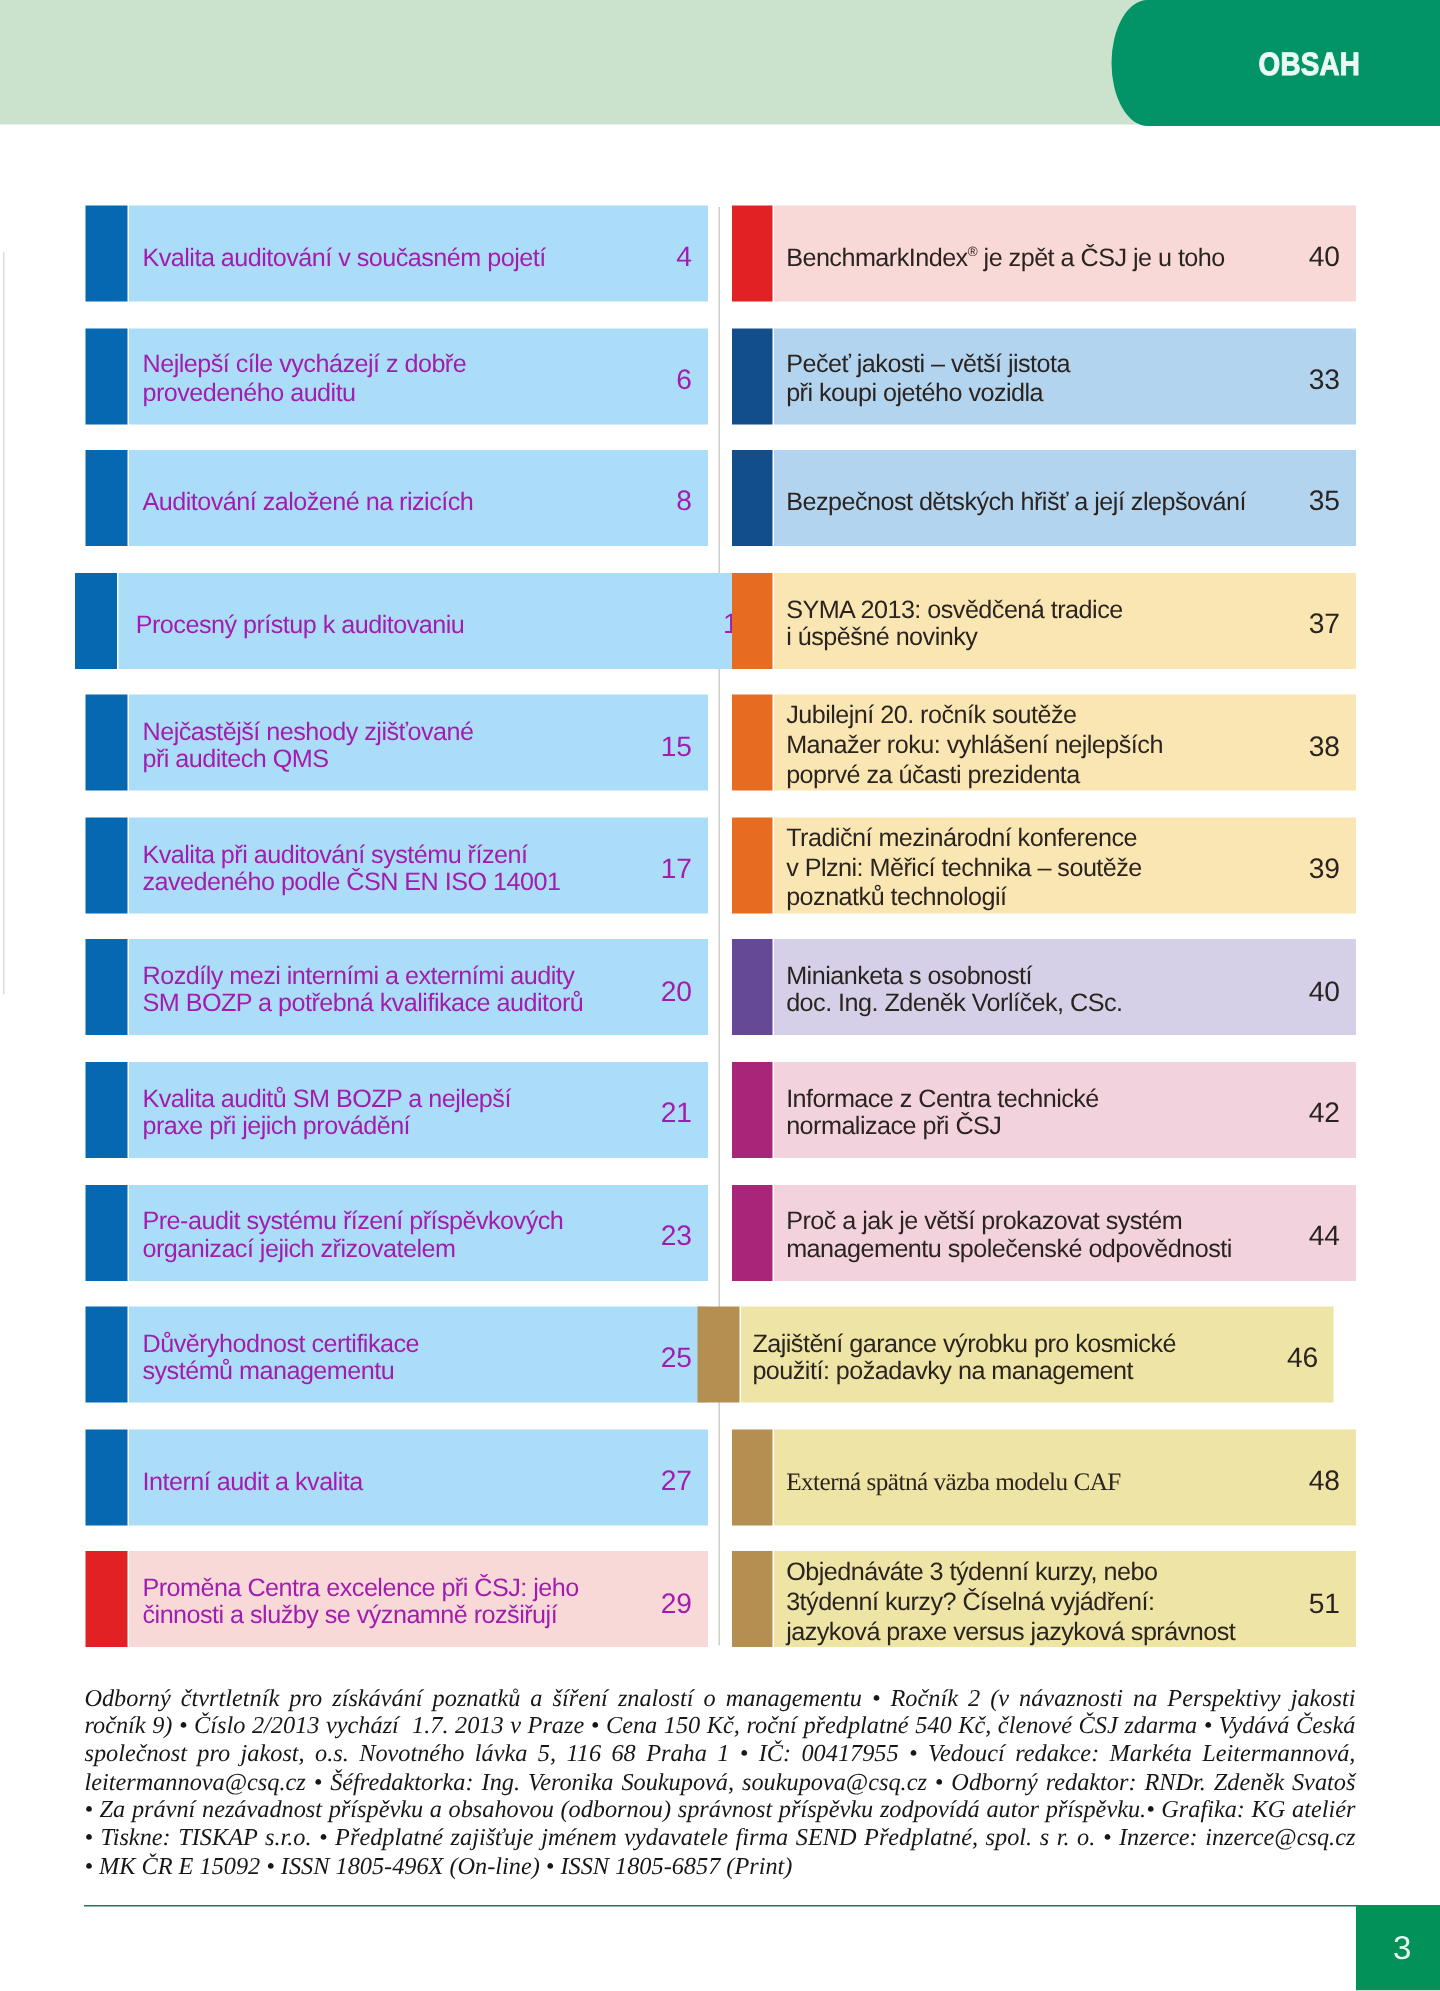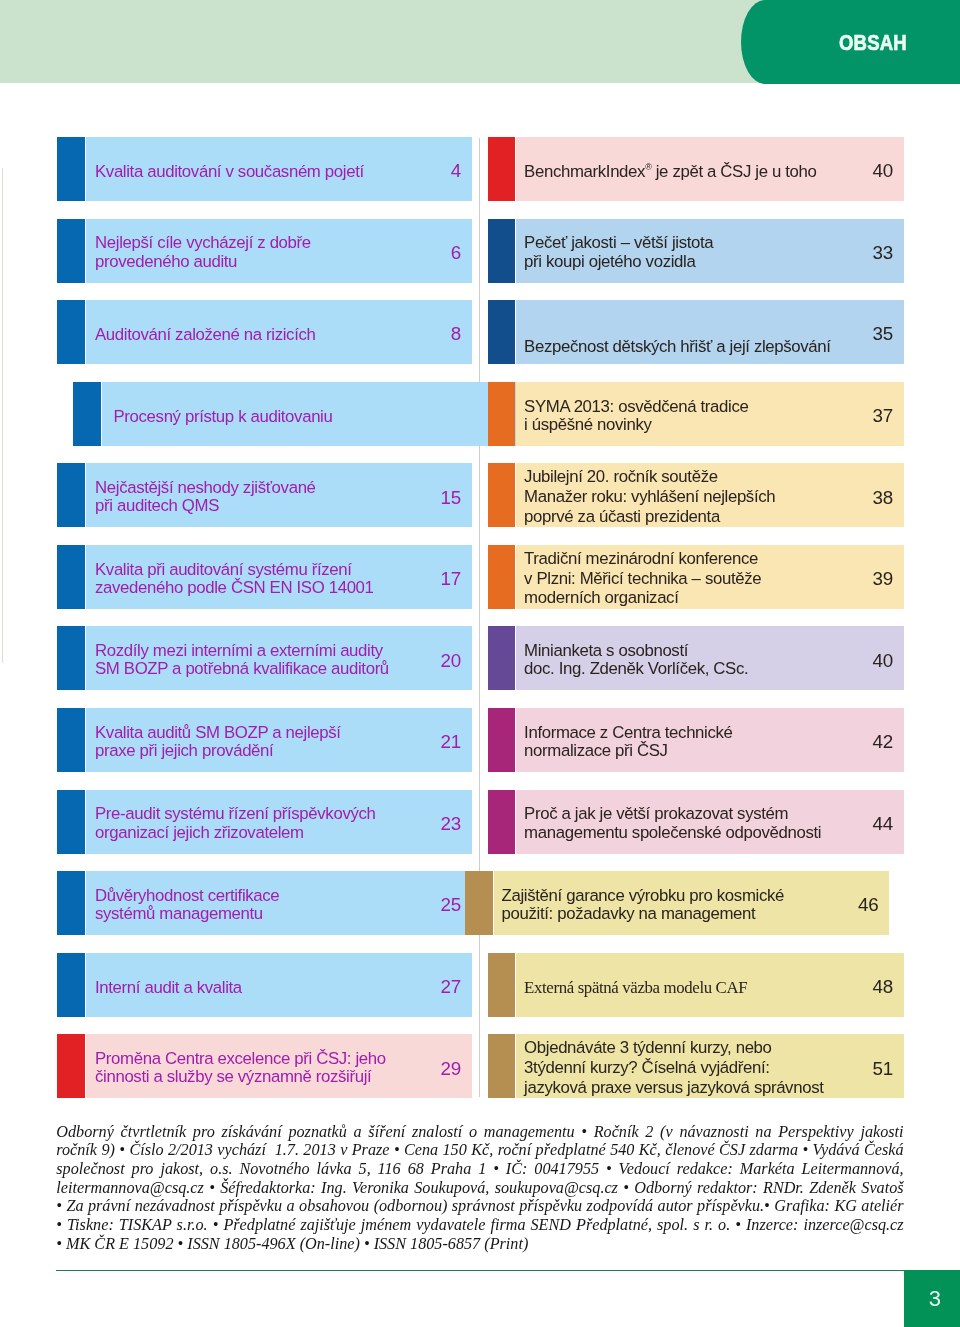--- a/index.html
+++ b/index.html
@@ -52,21 +52,21 @@
     <div class="rowbg" style="background:#acddf8"></div>
     <div class="rowtext" style="top:15.9px;line-height:18.1px;"><div class="tline">Nejlepší cíle vycházejí z dobře</div><div class="tline">provedeného auditu</div></div>
     <div class="pagenum" style="top:23.3px;">6</div>
   </div>
   <div class="row left" style="left:57.0px;top:300.14px;width:414.5px;height:64.0px;">
     <div class="bar" style="background:#0568b0"></div>
     <div class="rowbg" style="background:#acddf8"></div>
     <div class="rowtext" style="top:25.0px;line-height:19.0px;"><div class="tline">Auditování založené na rizicích</div></div>
     <div class="pagenum" style="top:23.3px;">8</div>
   </div>
-  <div class="row left" style="left:73px;top:381.71px;width:463px;height:64.0px;padding-left:28px;">
+  <div class="row left" style="left:50px;top:381.71px;width:463px;height:64.0px;">
     <div class="bar" style="background:#0568b0"></div>
     <div class="rowbg" style="background:#acddf8"></div>
     <div class="rowtext" style="top:25.0px;line-height:19.0px;margin-left:2.5px;"><div class="tline">Procesný prístup k auditovaniu</div></div>
     <div class="pagenum" style="top:23.3px;">12</div>
   </div>
   <div class="row left" style="left:57.0px;top:463.28px;width:414.5px;height:64.0px;">
     <div class="bar" style="background:#0568b0"></div>
     <div class="rowbg" style="background:#acddf8"></div>
     <div class="rowtext" style="top:15.9px;line-height:18.1px;"><div class="tline">Nejčastější neshody zjišťované</div><div class="tline">při auditech QMS</div></div>
     <div class="pagenum" style="top:23.3px;">15</div>
@@ -121,39 +121,39 @@
   </div>
   <div class="row right" style="left:487.5px;top:218.57px;width:416.0px;height:64.0px;">
     <div class="bar" style="background:#114e8b"></div>
     <div class="rowbg" style="background:#b2d4ee"></div>
     <div class="rowtext" style="top:15.9px;line-height:18.1px;"><div class="tline">Pečeť jakosti – větší jistota</div><div class="tline">při koupi ojetého vozidla</div></div>
     <div class="pagenum" style="top:23.3px;">33</div>
   </div>
   <div class="row right" style="left:487.5px;top:300.14px;width:416.0px;height:64.0px;">
     <div class="bar" style="background:#114e8b"></div>
     <div class="rowbg" style="background:#b2d4ee"></div>
-    <div class="rowtext" style="top:25.0px;line-height:19.0px;margin-top:12px;"><div class="tline">Bezpečnost dětských hřišť a její zlepšování</div></div>
+    <div class="rowtext" style="top:25.0px;line-height:19.0px;"><div class="tline">Bezpečnost dětských hřišť a její zlepšování</div></div>
     <div class="pagenum" style="top:23.3px;">35</div>
   </div>
   <div class="row right" style="left:487.5px;top:381.71px;width:416.0px;height:64.0px;">
     <div class="bar" style="background:#e56c20"></div>
     <div class="rowbg" style="background:#fae6b2"></div>
     <div class="rowtext" style="top:15.9px;line-height:18.1px;"><div class="tline">SYMA 2013: osvědčená tradice</div><div class="tline">i úspěšné novinky</div></div>
     <div class="pagenum" style="top:23.3px;">37</div>
   </div>
   <div class="row right" style="left:487.5px;top:463.28px;width:416.0px;height:64.0px;">
     <div class="bar" style="background:#e56c20"></div>
     <div class="rowbg" style="background:#fae6b2"></div>
     <div class="rowtext" style="top:3.75px;line-height:19.9px;"><div class="tline">Jubilejní 20. ročník soutěže</div><div class="tline">Manažer roku: vyhlášení nejlepších</div><div class="tline">poprvé za účasti prezidenta</div></div>
     <div class="pagenum" style="top:23.3px;">38</div>
   </div>
   <div class="row right" style="left:487.5px;top:544.85px;width:416.0px;height:64.0px;">
     <div class="bar" style="background:#e56c20"></div>
     <div class="rowbg" style="background:#fae6b2"></div>
-    <div class="rowtext" style="top:3.75px;line-height:19.9px;"><div class="tline">Tradiční mezinárodní konference</div><div class="tline">v Plzni: Měřicí technika – soutěže</div><div class="tline">moderních organizací</div></div>
+    <div class="rowtext" style="top:3.75px;line-height:19.9px;"><div class="tline">Tradiční mezinárodní konference</div><div class="tline">v Plzni: Měřicí technika – soutěže</div><div class="tline">poznatků technologií</div></div>
     <div class="pagenum" style="top:23.3px;">39</div>
   </div>
   <div class="row right" style="left:487.5px;top:626.42px;width:416.0px;height:64.0px;">
     <div class="bar" style="background:#654996"></div>
     <div class="rowbg" style="background:#d5d0e7"></div>
     <div class="rowtext" style="top:15.9px;line-height:18.1px;"><div class="tline">Minianketa s osobností</div><div class="tline">doc. Ing. Zdeněk Vorlíček, CSc.</div></div>
     <div class="pagenum" style="top:23.3px;">40</div>
   </div>
   <div class="row right" style="left:487.5px;top:707.99px;width:416.0px;height:64.0px;">
     <div class="bar" style="background:#a8267a"></div>

